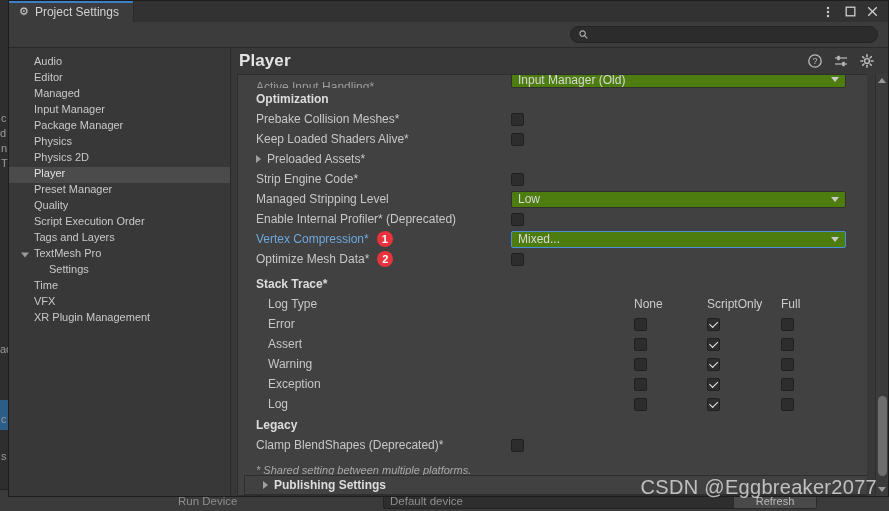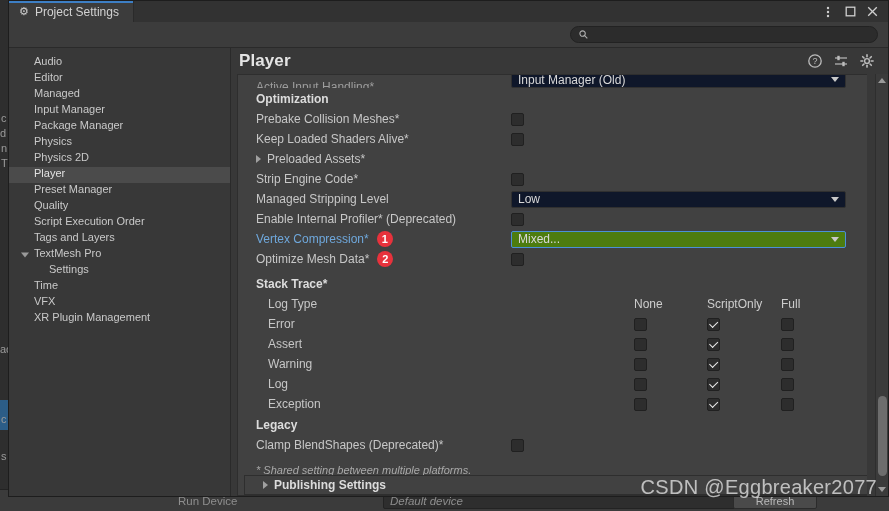--- a/index.html
+++ b/index.html
@@ -149,21 +149,21 @@
     width:13px; height:13px; background:#2d2d2d;
     border:1px solid #202020; border-radius:2px;
     display:flex; align-items:center; justify-content:center; flex:none;
   }
   .checkbox.checked::after {
     content:""; width:7px; height:4px;
     border-left:1.6px solid #e8e8e8; border-bottom:1.6px solid #e8e8e8;
     transform:rotate(-45deg) translate(0.5px,-1px);
   }
   .dropdown {
-    width:335px; height:17px; background:#0f172a;
+    width:335px; height:17px; background:#4d7c0f;
     border:1px solid #303030; border-radius:2px;
     display:flex; align-items:center; padding:0 6px;
     color:#d8d8d8; font-size:12px;
   }
   .dropdown.focused { border-color:#4a90d9; background:#4d7c0f; }
   .dropdown .arrow {
     margin-left:auto; width:0; height:0;
     border-left:4px solid transparent; border-right:4px solid transparent;
     border-top:5px solid #c9c9c9;
   }
@@ -229,21 +229,21 @@
       <span class="bg-fragment" style="left: 1px; top: 142px;">n</span>
       <span class="bg-fragment" style="left: 1px; top: 157px;">T</span>
       <span class="bg-fragment" style="left: 0px; top: 343px;">ac</span>
       <span class="bg-fragment" style="left: 1px; top: 413px;">c</span>
       <span class="bg-fragment" style="left: 1px; top: 450px;">s</span>
     </div>
 
   <div class="bg-bottombar">
     <span class="lbl" style="left:178px;">Run Device</span>
     <div class="bg-field" style="left:383px;top:2px;width:360px;"></div>
-    <span class="lbl" style="left:390px;font-style:italic;">Default device</span>
+    <span class="lbl" style="left:390px;">Default device</span>
     <div class="bg-btn" style="left:733px;top:2px;width:84px;">
       <span>Refresh</span>
     </div>
   </div>
 </div>
 
 <div id="window">
 
   <div id="titlebar">
     <div class="tab">
@@ -484,33 +484,33 @@
                     <span class="checkbox"></span>
                   </span>
                   <span class="col-script">
                     <span class="checkbox checked"></span>
                   </span>
                   <span class="col-full">
                     <span class="checkbox"></span>
                   </span>
                 </div>
                 <div class="st-row">
-                  <span class="label">Log</span>
+                  <span class="label">Exception</span>
                   <span class="col-none">
                     <span class="checkbox"></span>
                   </span>
                   <span class="col-script">
                     <span class="checkbox checked"></span>
                   </span>
                   <span class="col-full">
                     <span class="checkbox"></span>
                   </span>
                 </div>
                 <div class="st-row">
-                  <span class="label">Exception</span>
+                  <span class="label">Log</span>
                   <span class="col-none">
                     <span class="checkbox"></span>
                   </span>
                   <span class="col-script">
                     <span class="checkbox checked"></span>
                   </span>
                   <span class="col-full">
                     <span class="checkbox"></span>
                   </span>
                 </div>

